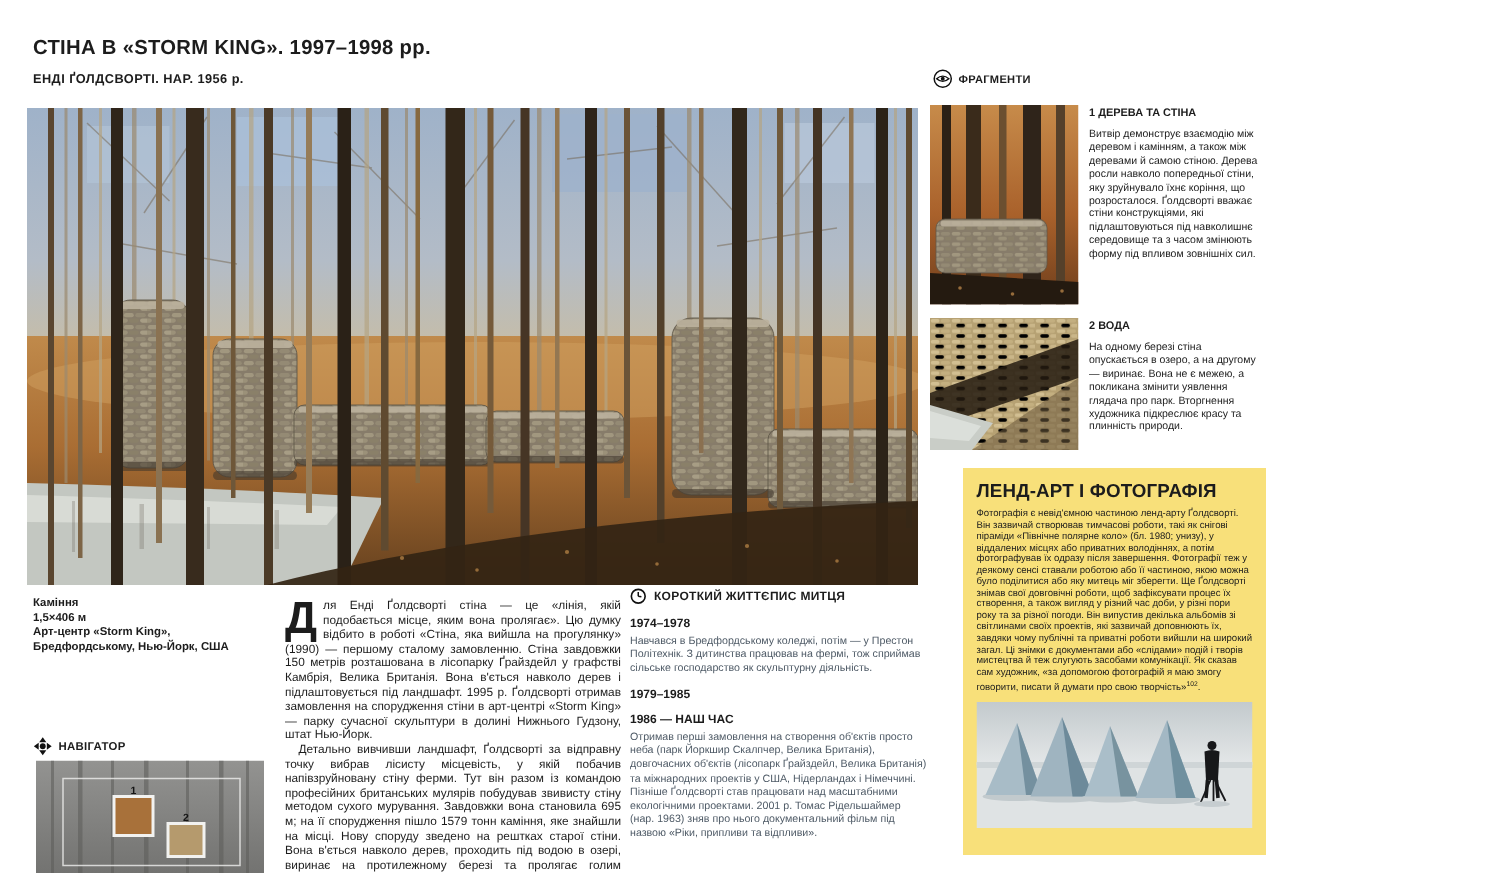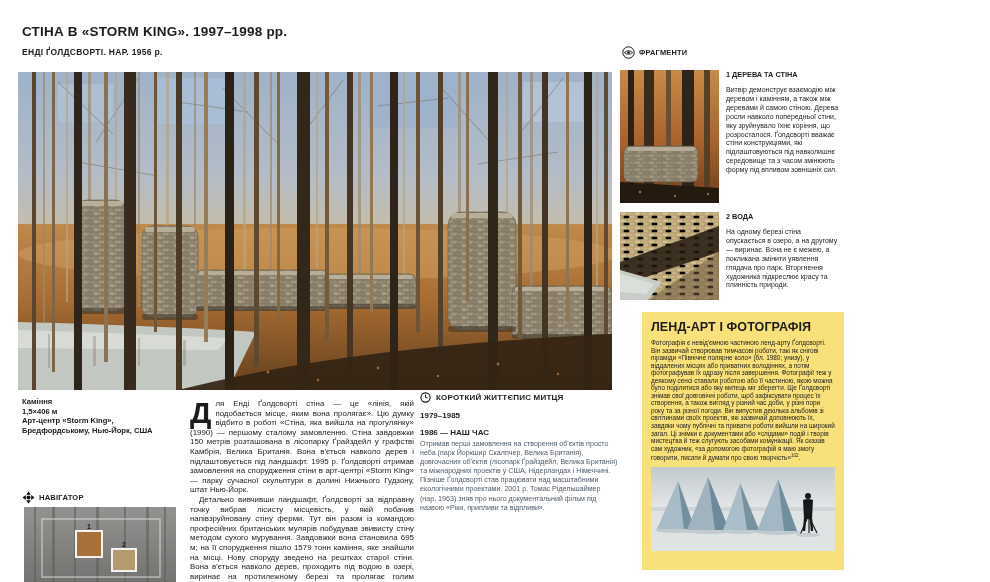--- a/index.html
+++ b/index.html
@@ -242,20 +242,24 @@
     <div class="bio-head">
       <span class="ico">
         <svg viewBox="0 0 11 11">
             <circle cx="5.5" cy="5.5" r="4.6" fill="none" stroke="#111" stroke-width="1.1"></circle>
           <path d="M5.5,5.5 L5.5,2.6 M5.5,5.5 L7.6,5.9" stroke="#111" stroke-width="1" fill="none"></path>
           </svg>
       </span>
       <span class="bio-title">КОРОТКИЙ ЖИТТЄПИС МИТЦЯ</span>
     </div>
     <div>
+      <div class="bio-period">1974–1978</div>
+      <div class="bio-text">Навчався в Бредфордському коледжі, потім — у Престон Політехнік. З дитинства працював на фермі, тож сприймав сільське господарство як скульптурну діяльність.</div>
+    </div>
+    <div>
       <div class="bio-period">1979–1985</div>
     </div>
     <div>
       <div class="bio-period">1986 — НАШ ЧАС</div>
       <div class="bio-text">Отримав перші замовлення на створення об'єктів просто неба (парк Йоркшир Скалпчер, Велика Британія), довгочасних об'єктів (лісопарк Ґрайздейл, Велика Британія) та міжнародних проектів у США, Нідерландах і Німеччині. Пізніше Ґолдсворті став працювати над масштабними екологічними проектами. 2001 р. Томас Рідельшаймер (нар. 1963) зняв про нього документальний фільм під назвою «Ріки, припливи та відпливи».</div>
     </div>
   </div>
 
   <div class="abs frag-head">
     <span class="ico">

